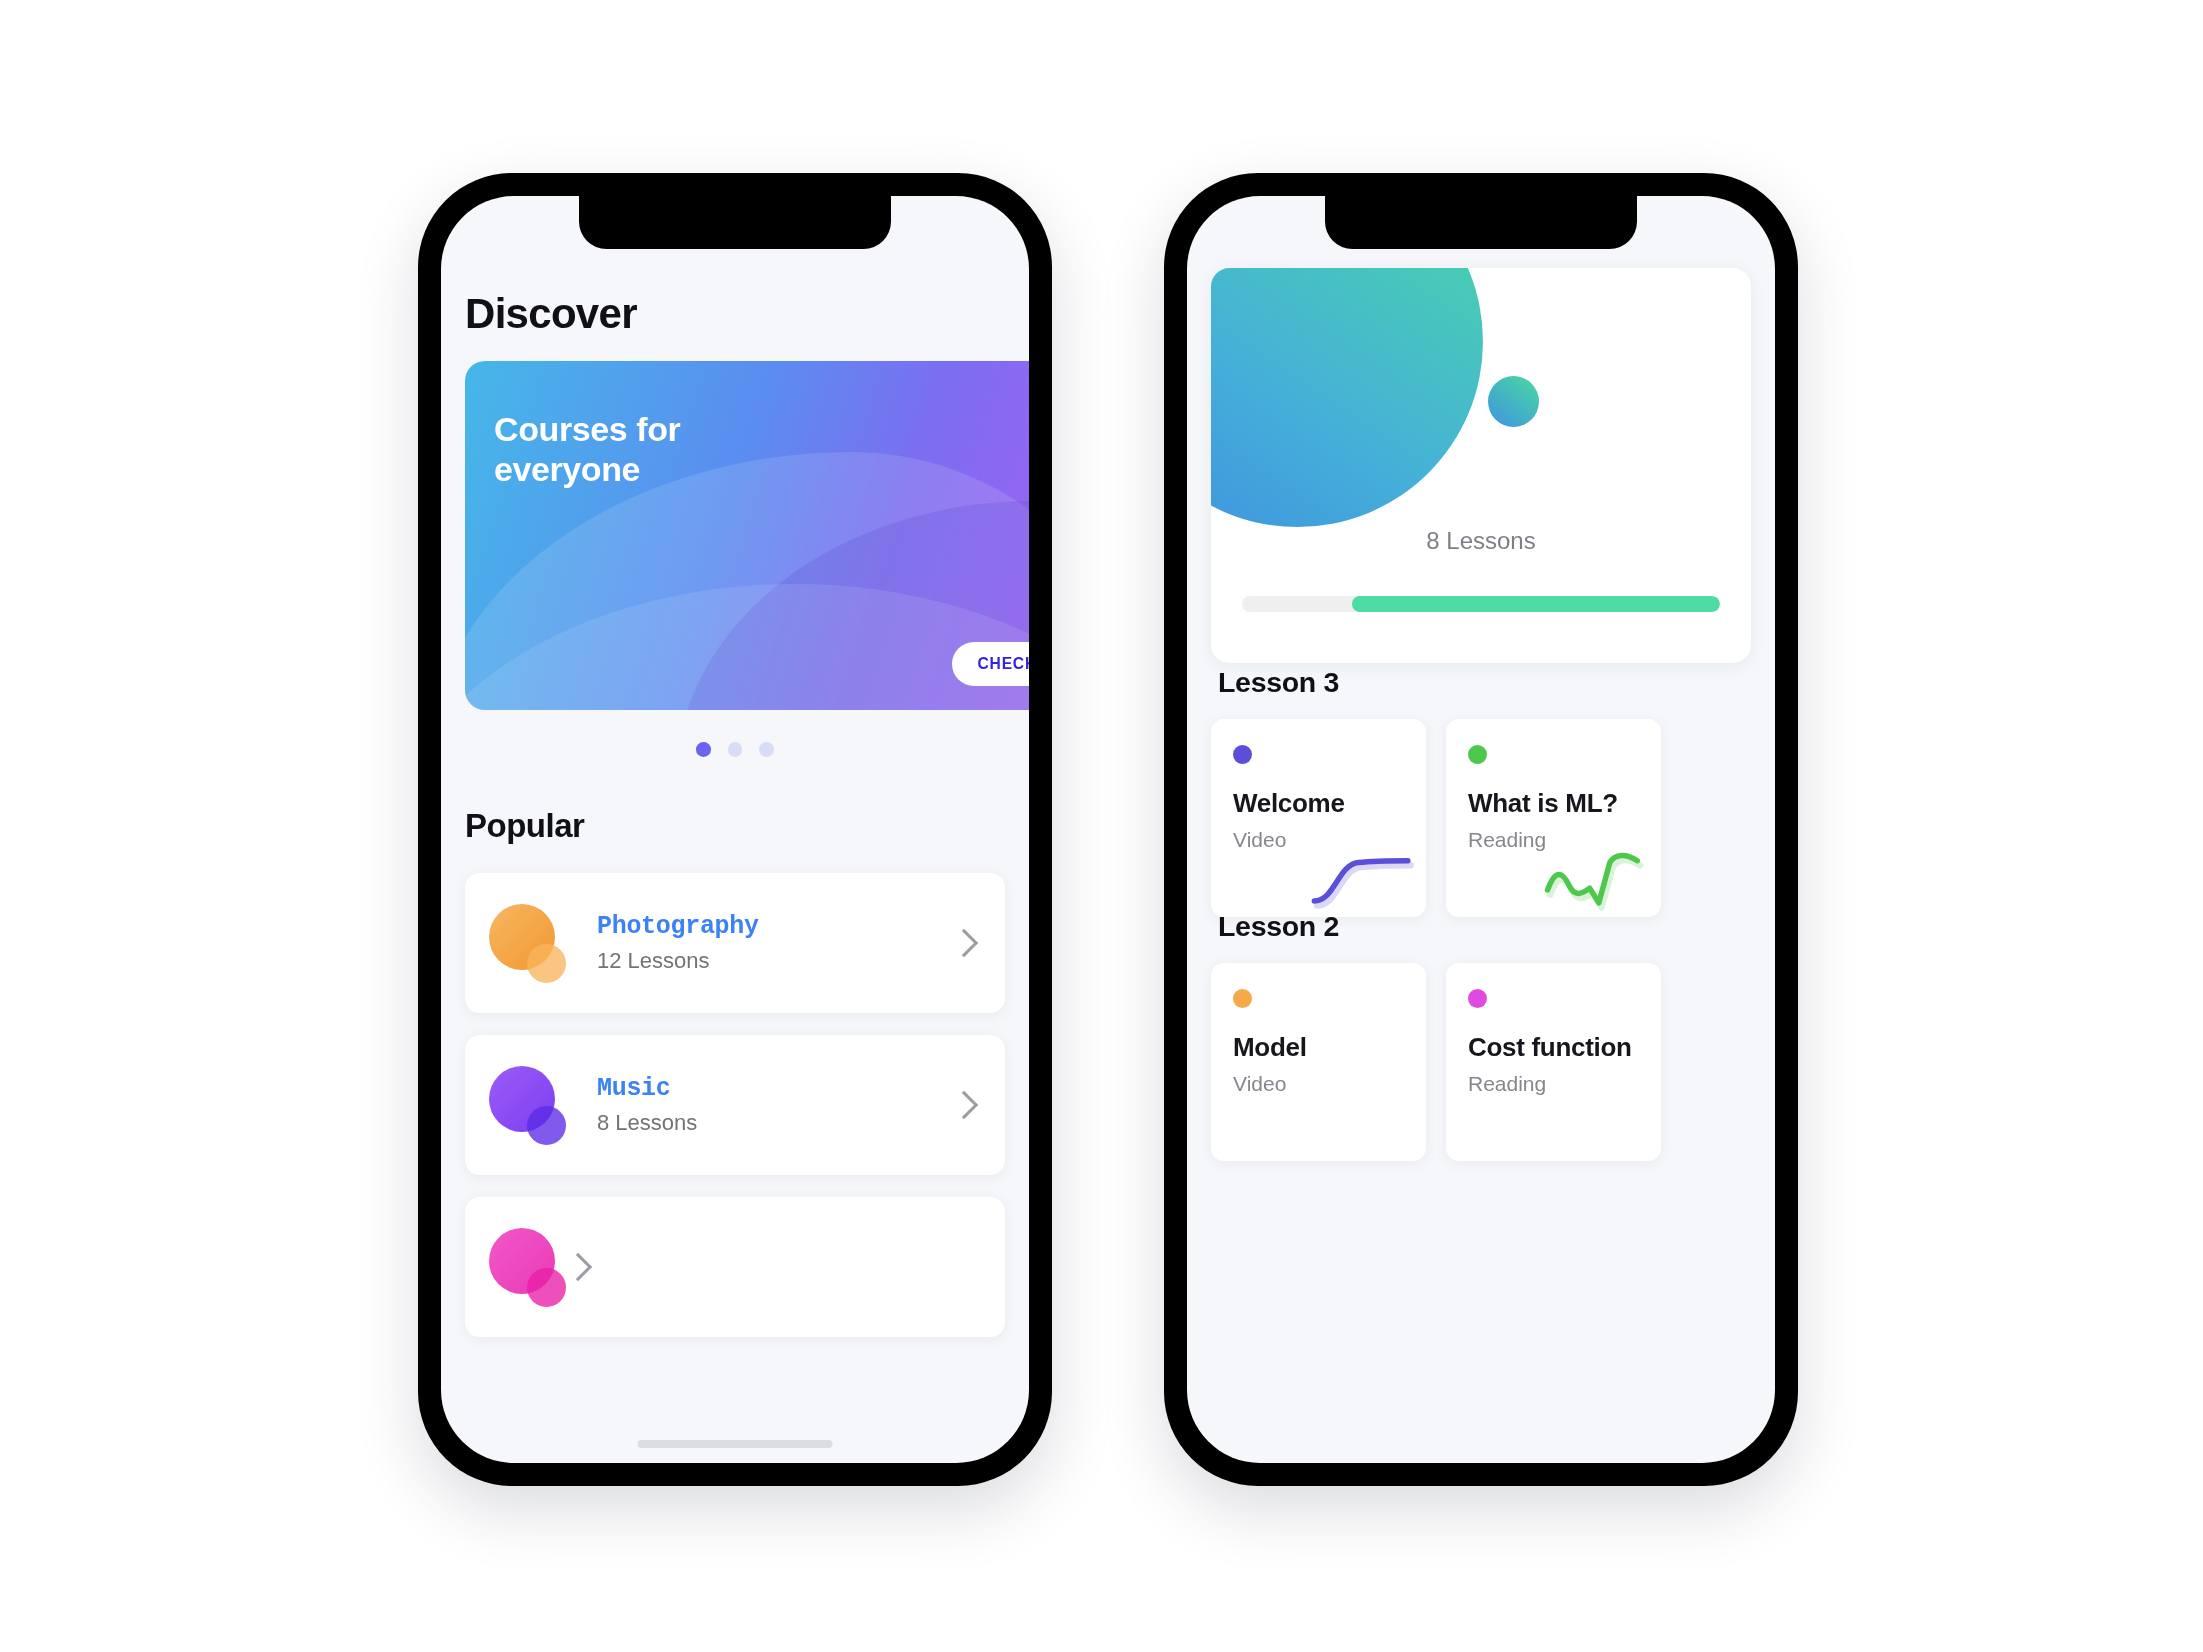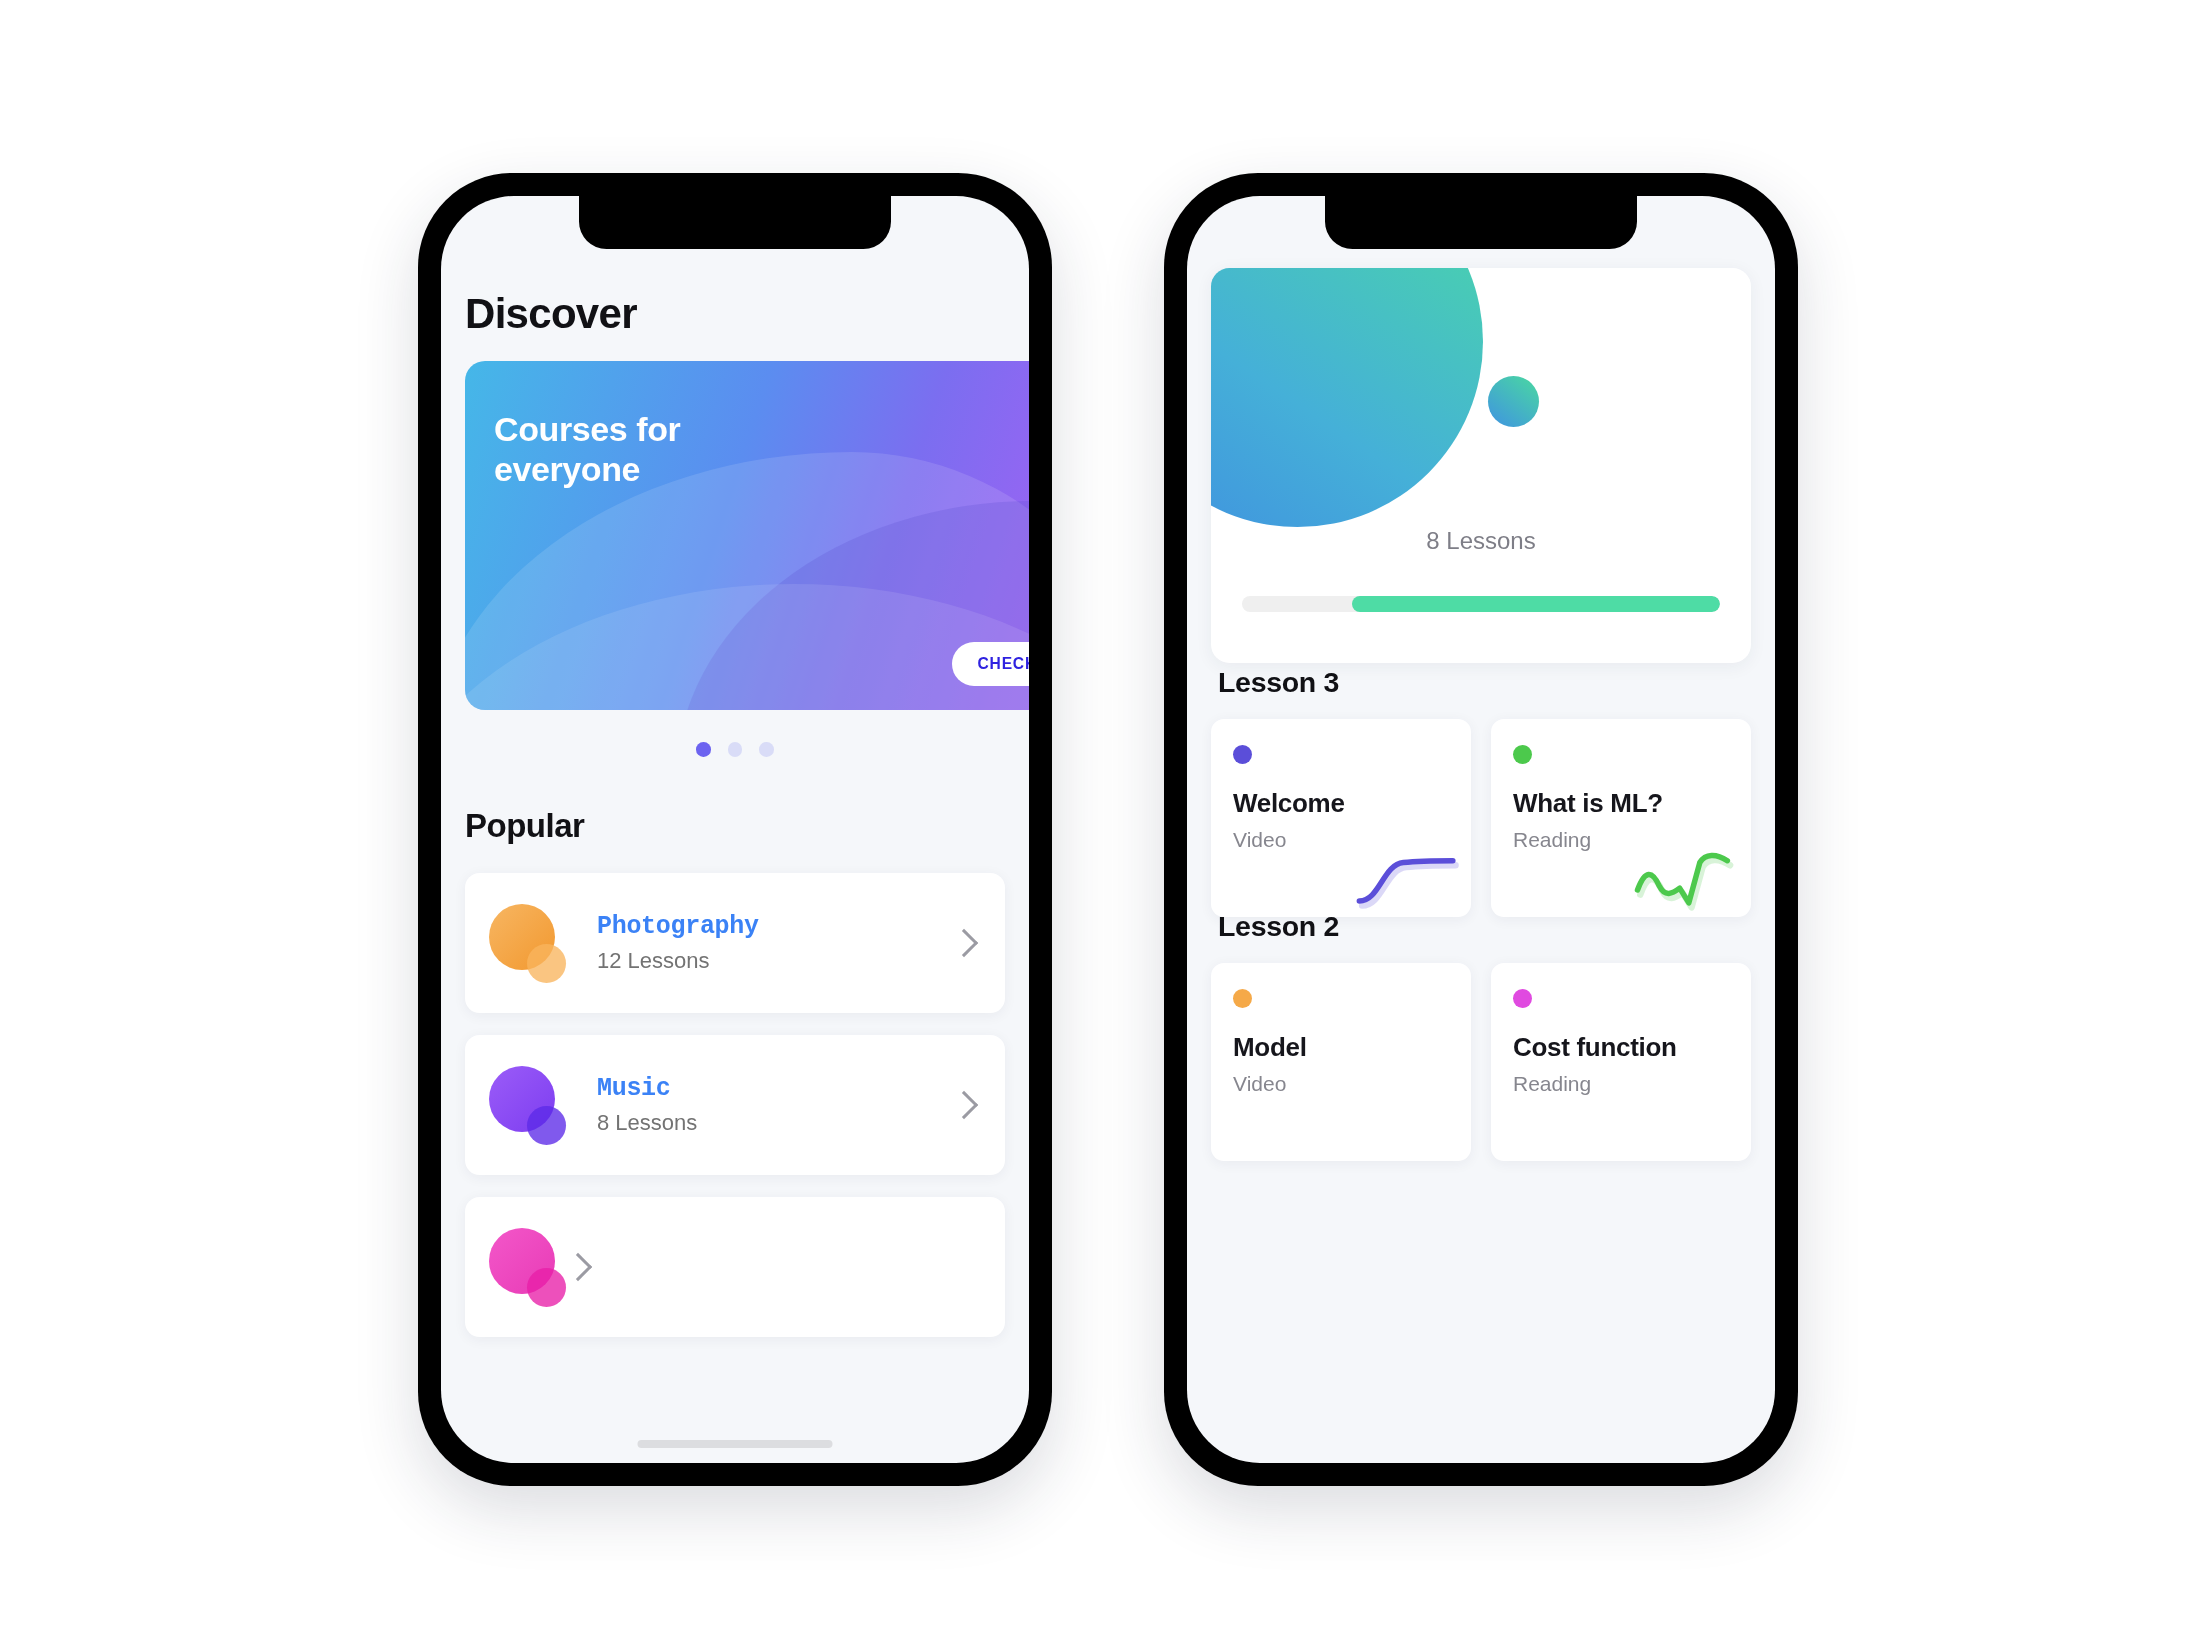--- a/index.html
+++ b/index.html
@@ -322,21 +322,21 @@
     left: 24px;
     width: 540px;
     display: flex;
     gap: 20px;
   }
   .grid-1 { top: 523px; }
   .grid-2 { top: 767px; }
 
   .tile {
     position: relative;
-    width: 260px;
+    width: 215px;
     height: 198px;
     background: #ffffff;
     border-radius: 13px;
     padding: 26px 22px;
     box-shadow: 0 2.8px 13px rgba(40, 45, 75, 0.055);
     overflow: hidden;
     cursor: pointer;
   }
   .tile-dot {
     width: 19px;

